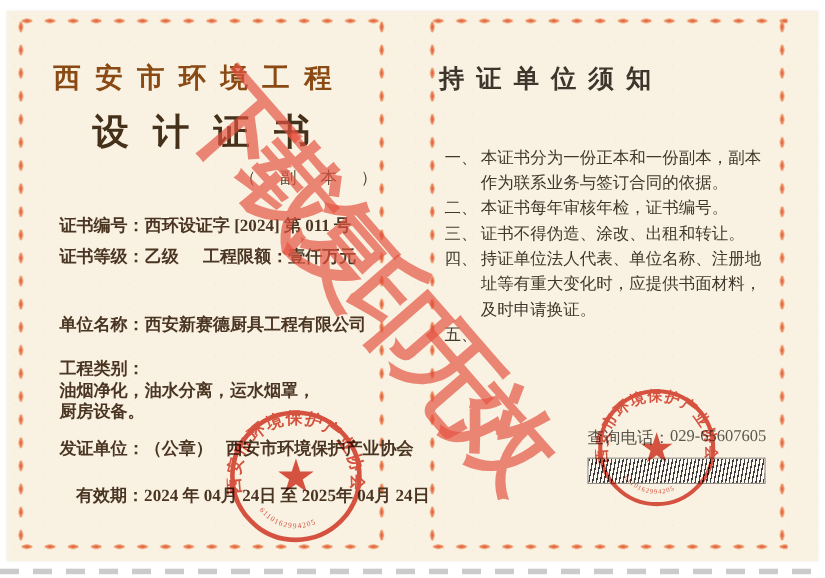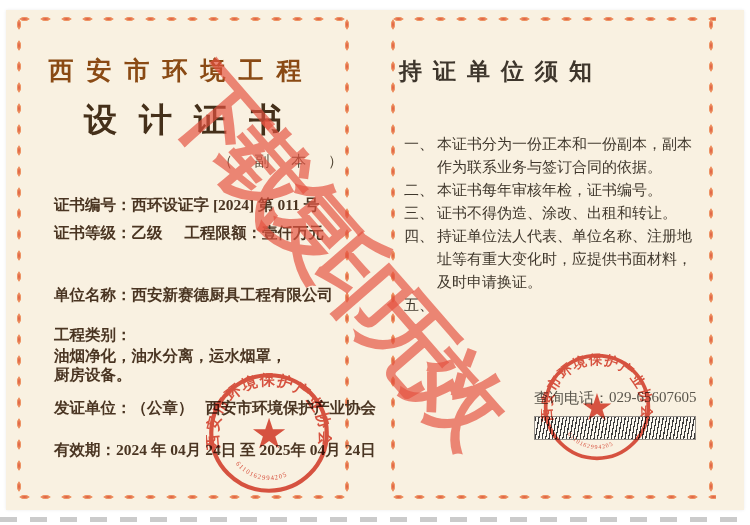--- a/index.html
+++ b/index.html
@@ -33,21 +33,21 @@
   .fieldrow{left:48px;font-size:15.5px;font-weight:bold;color:#4a3522;display:flex;align-items:flex-start;}
   .fieldrow .lab{flex-shrink:0;}
   #row-certno{top:185px;}
   #row-grade{top:213px;font-family:Liberation Mono, monospace;}
   #row-grade .gap{width:22px;flex-shrink:0;}
   #row-company{top:275px;}
   #row-category{top:315px;width:330px;flex-direction:column;}
   #row-category .val{width:238px;line-height:19px;}
   #row-issuer{top:388px;}
   #row-issuer .note{margin-right:12px;}
-  #row-validity{top:430px;}
+  #row-validity{top:430px;margin-left:15px;}
   
   #r-title{left:382px;top:46px;width:328px;text-align:left;font-size:23px;font-weight:600;
            color:#3e362c;letter-spacing:11px;padding-left:11px;box-sizing:border-box;}
   #notes{left:398px;top:123px;width:300px;font-size:15px;line-height:23px;color:#40382d;}
   .note{display:flex;}
   .note .no{width:33px;flex-shrink:0;}
   .note .txt{flex:1;}
   #phone-row{left:528px;top:379px;font-size:15px;color:#5a564c;font-weight:400;}
   #barcode{left:528px;top:406px;width:162px;height:24px;border:1px solid #95908a;background:
      repeating-linear-gradient(100deg,#3c3c3c 0px,#3c3c3c 1.2px,rgba(255,255,255,0.55) 1.2px,rgba(255,255,255,0.55) 3.4px);

